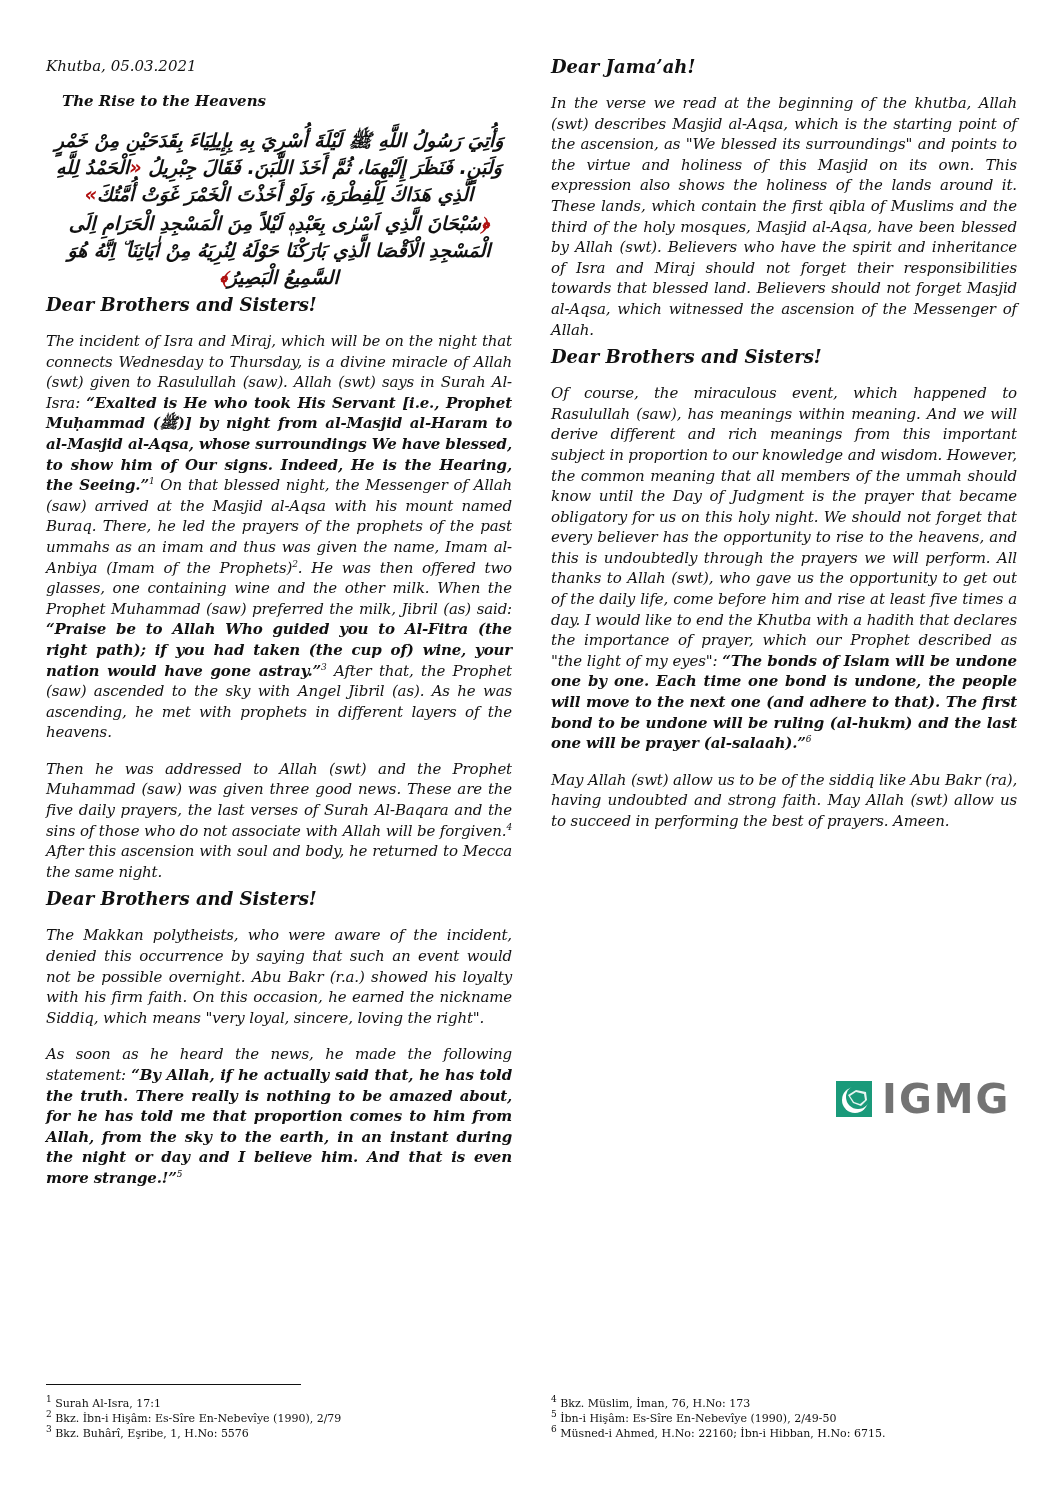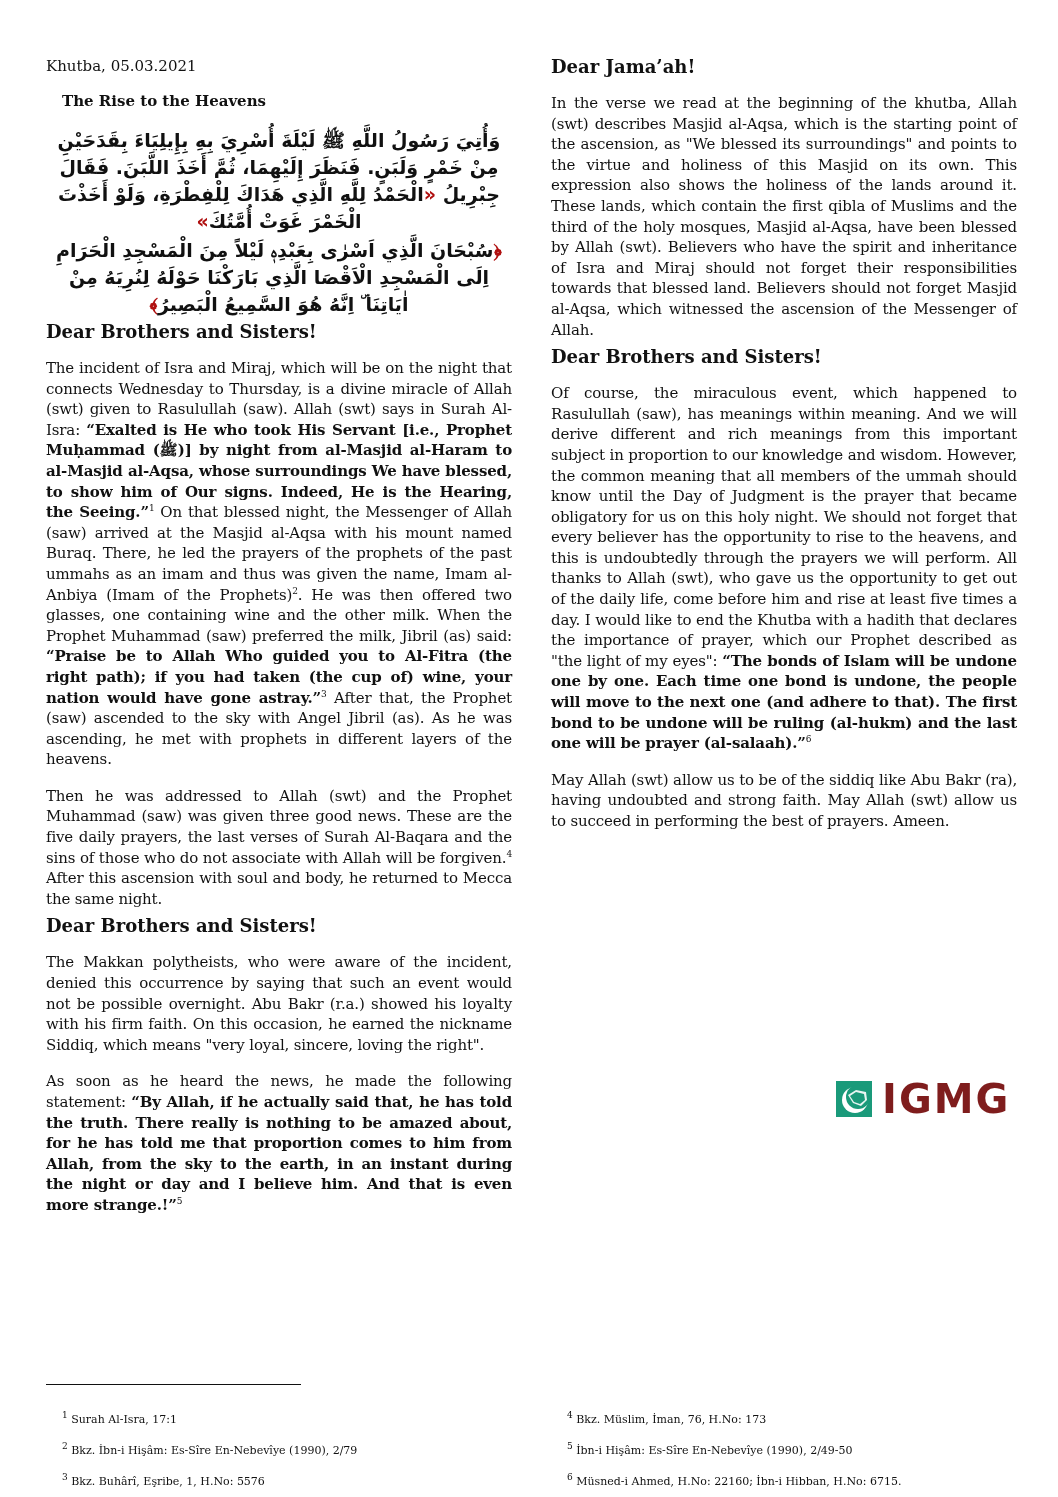--- a/index.html
+++ b/index.html
@@ -1,37 +1,37 @@
 <!DOCTYPE html>
 <html><head>
 <meta charset="utf-8">
 <style>
   html, body { margin: 0; padding: 0; background: #ffffff; }
   body { width: 1058px; height: 1497px; position: relative; overflow: hidden;
          font-family: "DejaVu Serif", "Liberation Serif", serif; color: #111; }
-  .col { position: absolute; top: 57px; width: 466px; }
+  .col { position: absolute; top: 57px; width: 466px; font-style: italic; }
   .col-left { left: 46px; }
   .col-right { left: 551px; }
   .meta { font-size: 15px; line-height: 19px; margin: 0; }
   .title { font-size: 15px; line-height: 19px; font-weight: bold; margin: 16px; }
   .arabic { direction: rtl; text-align: center; font-family: "DejaVu Sans", sans-serif;
             font-weight: bold; font-size: 19px; line-height: 27px; margin: 2px 0 0 0; }
   .arabic .bracket { color: #b01010; }
   .heading { font-size: 18px; line-height: 20px; font-weight: bold; margin: 4px 0 5px 0; }
   p.body { font-size: 15px; line-height: 20.6px; text-align: justify; margin: 16px 0 7px 0; letter-spacing: -0.15px; }
   p.body b { font-weight: bold; }
   sup { font-size: 9px; line-height: 0; vertical-align: super; }
   .fn-rule { position: absolute; left: 46px; top: 1384px; width: 255px; height: 1px; background: #111; }
   .footnotes { position: absolute; font-size: 11px; line-height: 15px; font-family: "DejaVu Serif", serif; }
   .fn-left { left: 46px; top: 1396px; }
   .fn-right { left: 551px; top: 1396px; }
-  .fn { margin: 16px; white-space: nowrap; }
+  .fn { margin: 0; white-space: nowrap; }
   .logo { position: absolute; left: 836px; top: 1080px; width: 186px; height: 38px; display: flex; align-items: center; }
   .logo-mark { width: 36px; height: 36px; background: #1a9a7a; position: relative; overflow: hidden; }
-  .logo-text { font-family: "DejaVu Sans", sans-serif; font-weight: bold; font-size: 40px; letter-spacing: 2px; color: #7f1d1d; margin-left: 10px; line-height: 38px; }
+  .logo-text { font-family: "DejaVu Sans", sans-serif; font-weight: bold; font-size: 40px; letter-spacing: 2px; color: #737373; margin-left: 10px; line-height: 38px; }
 </style>
 </head>
 <body>
 
 <div class="col col-left">
   <p class="meta">Khutba, 05.03.2021</p>
   <p class="title">The Rise to the Heavens</p>
 
   <p class="arabic">
     <span>وَأُتِيَ رَسُولُ اللَّهِ ﷺ لَيْلَةَ أُسْرِيَ بِهِ بِإِيلِيَاءَ بِقَدَحَيْنِ مِنْ خَمْرٍ وَلَبَنٍ. فَنَظَرَ إِلَيْهِمَا، ثُمَّ أَخَذَ اللَّبَنَ. فَقَالَ جِبْرِيلُ</span>

